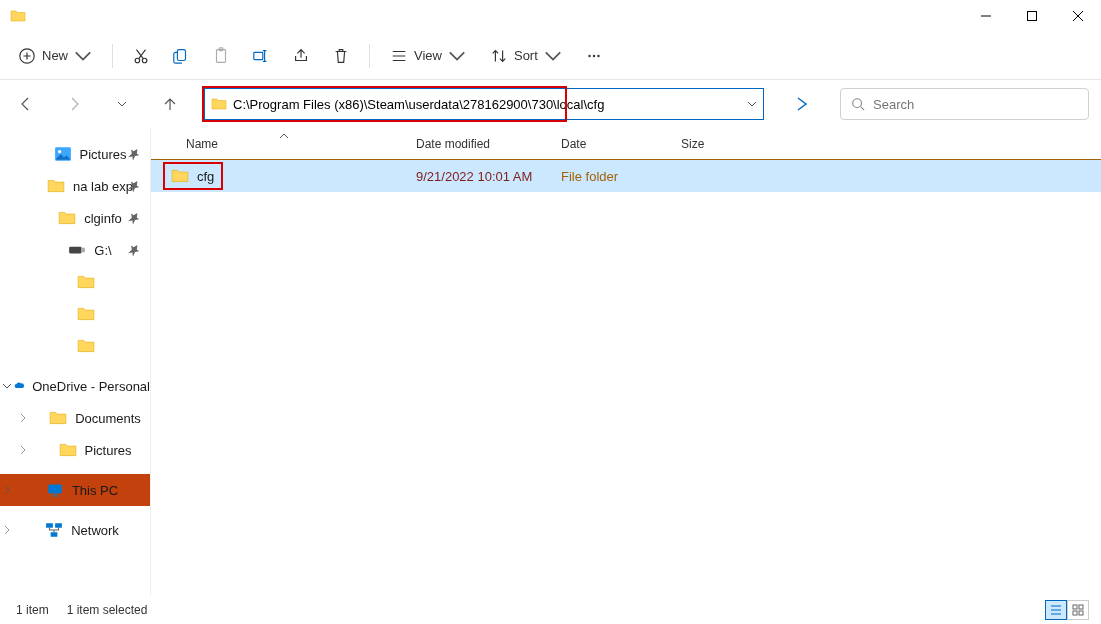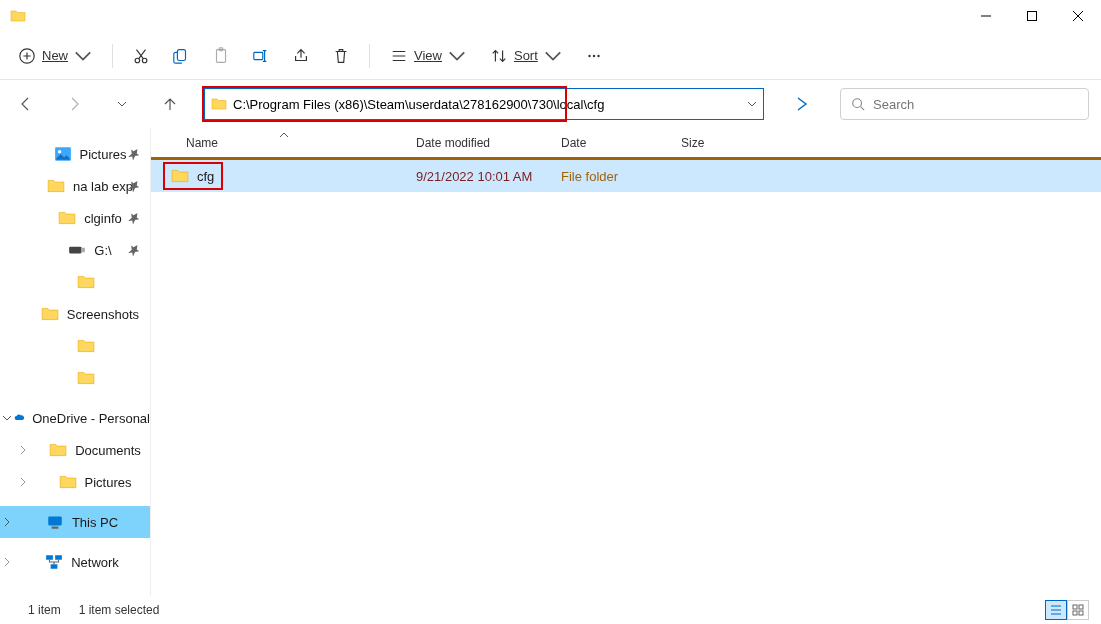--- a/index.html
+++ b/index.html
@@ -9,21 +9,21 @@
 .title-bar { height: 32px; display: flex; align-items: center; justify-content: space-between; padding-left: 10px; }
 .title-icon { width: 16px; height: 16px; }
 .window-controls { display: flex; }
 .window-controls div { width: 46px; height: 32px; display: flex; align-items: center; justify-content: center; }
 .window-controls svg { width: 10px; height: 10px; stroke: #000; stroke-width: 1; fill: none; }
 
 
 .ribbon { height: 48px; display: flex; align-items: center; padding: 0 8px; gap: 4px; border-bottom: 1px solid #e5e5e5; }
 .ribbon .sep { width: 1px; height: 24px; background: #e0e0e0; margin: 0 6px; }
 .btn { display: flex; align-items: center; justify-content: center; height: 36px; min-width: 36px; border-radius: 4px; padding: 0 6px; gap: 6px; color: #333; }
-.btn.labeled { padding: 0 10px; text-decoration: underline; }
+.btn.labeled { padding: 0 10px; }
 .btn svg, .icon16 { width: 18px; height: 18px; }
 .chev { width: 10px; height: 10px; }
 
 
 .address-row { height: 48px; display: flex; align-items: center; padding: 0 12px; gap: 20px; }
 .nav-btn { width: 28px; height: 28px; display: flex; align-items: center; justify-content: center; color: #555; }
 .nav-btn.disabled { color: #b0b0b0; }
 .address-bar { flex: 0 1 560px; height: 32px; border: 1px solid #0067c0; display: flex; align-items: center; padding: 0 6px; gap: 6px; position: relative; }
 .address-bar .folder-glyph { width: 16px; height: 16px; }
 .address-bar input { border: none; outline: none; flex: 1; font-size: 13px; background: transparent; }
@@ -31,40 +31,40 @@
 .refresh-box { width: 36px; height: 32px; display: flex; align-items: center; justify-content: center; border-radius: 4px; }
 .search-box { flex: 1; max-width: 340px; height: 32px; border: 1px solid #d0d0d0; border-radius: 4px; display: flex; align-items: center; padding: 0 10px; gap: 8px; color: #777; }
 .search-box input { border: none; outline: none; flex: 1; font-size: 13px; }
 
 
 .main { display: flex; height: calc(624px - 32px - 48px - 48px - 28px); }
 .sidebar { width: 150px; overflow: hidden; padding-top: 10px; }
 .nav-item { display: flex; align-items: center; height: 32px; padding-left: 30px; gap: 8px; white-space: nowrap; position: relative; justify-content: center; }
 .nav-item.sub { padding-left: 40px; }
 .nav-item.root { padding-left: 14px; }
-.nav-item.selected { background: #7dd3fc; }
+.nav-item.selected { background: #c2410c; }
 .nav-item .pin { position: absolute; right: 10px; width: 12px; height: 12px; }
 .nav-item .expander { position: absolute; left: 2px; width: 10px; height: 10px; }
 .content { flex: 1; border-left: 1px solid #eee; position: relative; }
-.columns { display: flex; height: 32px; align-items: center; border-bottom: 3px solid #a16207; font-size: 12px; color: #333; }
+.columns { display: flex; height: 32px; align-items: center; border-bottom: 1px solid #a16207; font-size: 12px; color: #333; }
 .col-name { width: 265px; padding-left: 35px; position: relative; }
 .col-sort { position: absolute; left: 50%; top: -4px; transform: translateX(-50%); }
 .col-date { width: 145px; }
 .col-type { width: 120px; }
 .col-size { width: 70px; }
 .row { display: flex; height: 32px; align-items: center; font-size: 13px; }
 .row.selected { background: #cce8ff; }
 .row .cell-name { width: 265px; padding-left: 20px; display: flex; align-items: center; gap: 8px; }
 .row .cell-date { width: 145px; color: #7f1d1d; }
 .row .cell-type { width: 120px; color: #a16207; }
 .row .cell-size { width: 70px; }
 .row-hl { position: absolute; border: 2px solid #d80000; pointer-events: none; }
 
 
-.status-bar { position: absolute; bottom: 0; left: 16px; right: 0; height: 28px; display: flex; align-items: center; padding: 0 12px; font-size: 12px; color: #333; justify-content: space-between; }
+.status-bar { position: absolute; bottom: 0; left: 4px; right: 0; height: 28px; display: flex; align-items: center; padding: 0 12px; font-size: 12px; color: #333; justify-content: space-between; }
 .status-left { display: flex; gap: 18px; }
 .view-toggles { display: flex; gap: 0; }
 .view-toggles div { width: 22px; height: 20px; display: flex; align-items: center; justify-content: center; border: 1px solid #ccc; }
 .view-toggles div.active { background: #cce8ff; border-color: #0067c0; }
 
 
 .folder-svg { fill: #ffd75e; stroke: #e0a800; stroke-width: 0.5; }
 </style>
 </head>
 <body>
@@ -256,26 +256,20 @@
     <div class="nav-item">
       <svg class="icon16" viewBox="0 0 16 16">
           <path class="folder-svg" d="M1 3 h5 l1.5 1.5 H15 V13 H1 Z"></path>
         </svg>
       <span></span>
     </div>
     <div class="nav-item">
       <svg class="icon16" viewBox="0 0 16 16">
           <path class="folder-svg" d="M1 3 h5 l1.5 1.5 H15 V13 H1 Z"></path>
         </svg>
-      <span>Screenshots</span>
-    </div>
-    <div class="nav-item">
-      <svg class="icon16" viewBox="0 0 16 16">
-          <path class="folder-svg" d="M1 3 h5 l1.5 1.5 H15 V13 H1 Z"></path>
-        </svg>
       <span></span>
     </div>
     <div class="nav-item">
       <svg class="icon16" viewBox="0 0 16 16">
           <path class="folder-svg" d="M1 3 h5 l1.5 1.5 H15 V13 H1 Z"></path>
         </svg>
       <span></span>
     </div>
     <div style="height:8px"></div>
     <div class="nav-item root">

